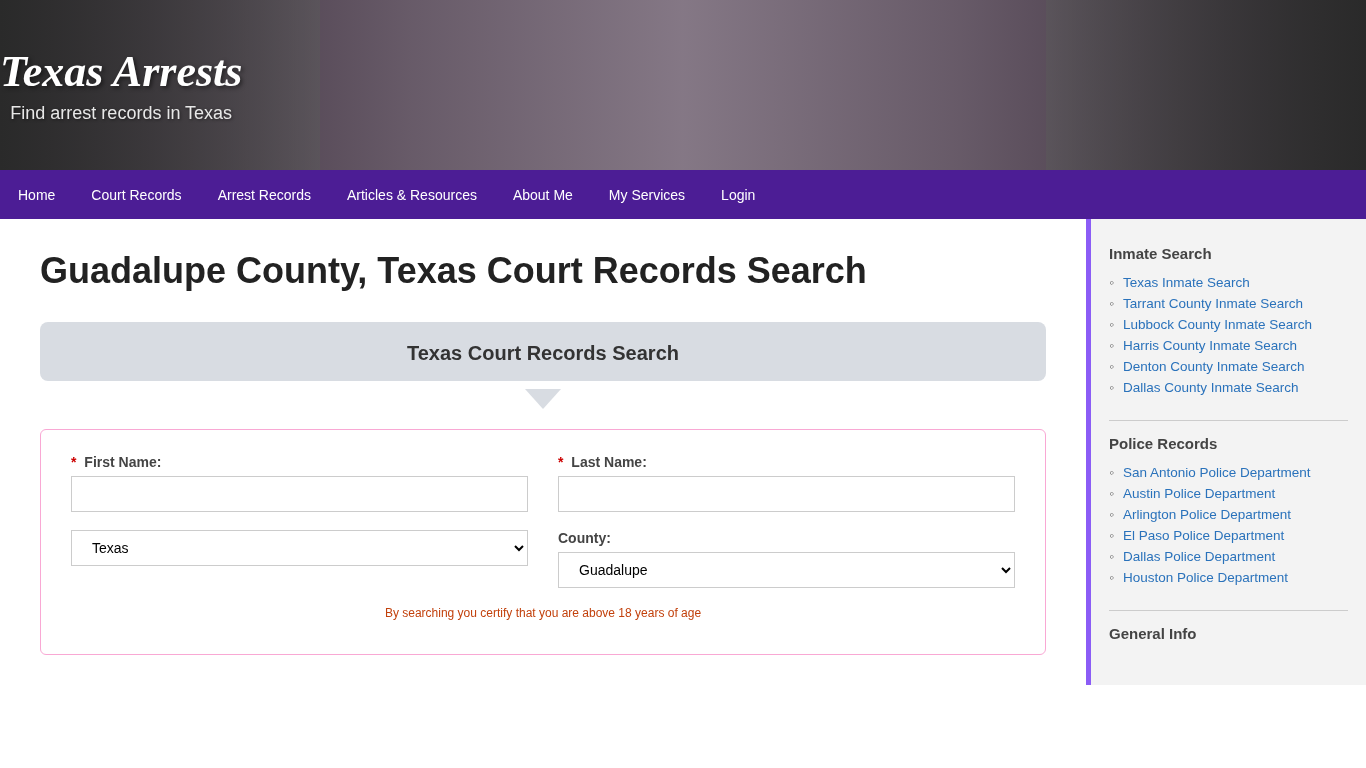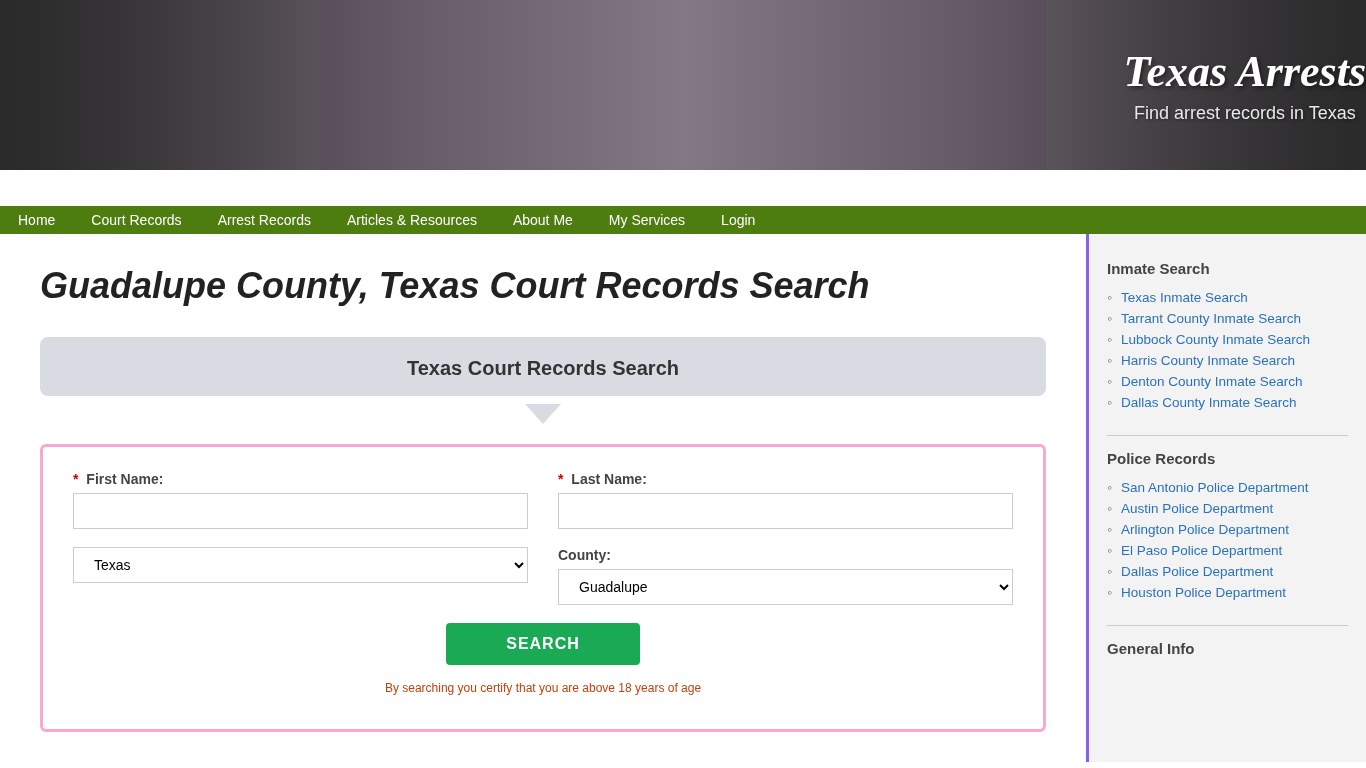--- a/index.html
+++ b/index.html
@@ -5,21 +5,21 @@
     * { margin: 0; padding: 0; box-sizing: border-box; }
     body { font-family: Arial, sans-serif; background: #fff; color: #333; width: 1366px; }
 
     
     .header {
       position: relative;
       height: 170px;
       background: #701a75;
       overflow: hidden;
       display: flex;
-      align-items: flex-end;
+      align-items: flex-start;
       justify-content: center;
       flex-direction: column;
     }
     .header-bg {
       position: absolute;
       inset: 0;
       background: linear-gradient(to right, #222 0%, #666 30%, #888 50%, #666 70%, #222 100%);
       opacity: 0.85;
     }
     .header-hands-left, .header-hands-right {
@@ -46,25 +46,24 @@
     }
     .site-subtitle {
       font-size: 18px;
       color: #e8e8e8;
       margin-top: 6px;
       text-shadow: 1px 1px 3px rgba(0,0,0,0.5);
     }
 
     
     nav {
-      background: #4d7c0f;
+      background: #4c1d95;
       display: flex;
       align-items: center;
-      height: 28px;
-      margin-top: 36px;
+      height: 49px;
     }
     nav a {
       color: #fff;
       text-decoration: none;
       padding: 0 18px;
       font-size: 14px;
       height: 44px;
       display: flex;
       align-items: center;
       font-weight: 500;
@@ -77,31 +76,30 @@
     }
     .content-area {
       flex: 1;
       padding: 30px 40px;
       background: #fff;
     }
     .sidebar {
       width: 280px;
       background: #f3f3f3;
       padding: 20px 18px;
-      border-left: 3px solid #8b5cf6;
+      border-left: 5px solid #8b5cf6;
     }
 
     
     .page-heading {
       font-size: 36px;
       font-weight: bold;
       color: #222;
       margin-bottom: 30px;
       line-height: 1.2;
-      font-style: italic;
     }
 
     
     .search-box-outer {
       background: #d8dce2;
       border-radius: 8px;
       padding: 20px 20px 0 20px;
       margin-bottom: 8px;
       position: relative;
     }
@@ -115,21 +113,21 @@
     }
     .search-box-arrow {
       width: 0;
       height: 0;
       border-left: 18px solid transparent;
       border-right: 18px solid transparent;
       border-top: 20px solid #d8dce2;
       margin: 0 auto;
     }
     .search-form-wrap {
-      border: 3px solid #f9a8d4;
+      border: 1px solid #f9a8d4;
       border-radius: 6px;
       padding: 24px 30px 24px 30px;
       margin-top: 20px;
       background: #fff;
     }
     .form-row {
       display: flex;
       gap: 30px;
       margin-bottom: 18px;
     }
@@ -279,23 +277,20 @@
           <label class="form-label">County:</label>
           <select class="form-input">
             <option>Guadalupe</option>
             <option>Bexar</option>
             <option>Dallas</option>
             <option>Harris</option>
             <option>Denton</option>
           </select>
         </div>
       </div>
-      <div class="search-btn-wrap">
-        <button class="search-btn">SEARCH</button>
-      </div>
       <div class="search-disclaimer">By searching you certify that you are above 18 years of age</div>
     </div>
   </div>
 
   <div class="sidebar">
     <div class="sidebar-section-title">Inmate Search</div>
     <ul class="sidebar-list">
       <li><a href="#">Texas Inmate Search</a></li>
       <li><a href="#">Tarrant County Inmate Search</a></li>
       <li><a href="#">Lubbock County Inmate Search</a></li>

